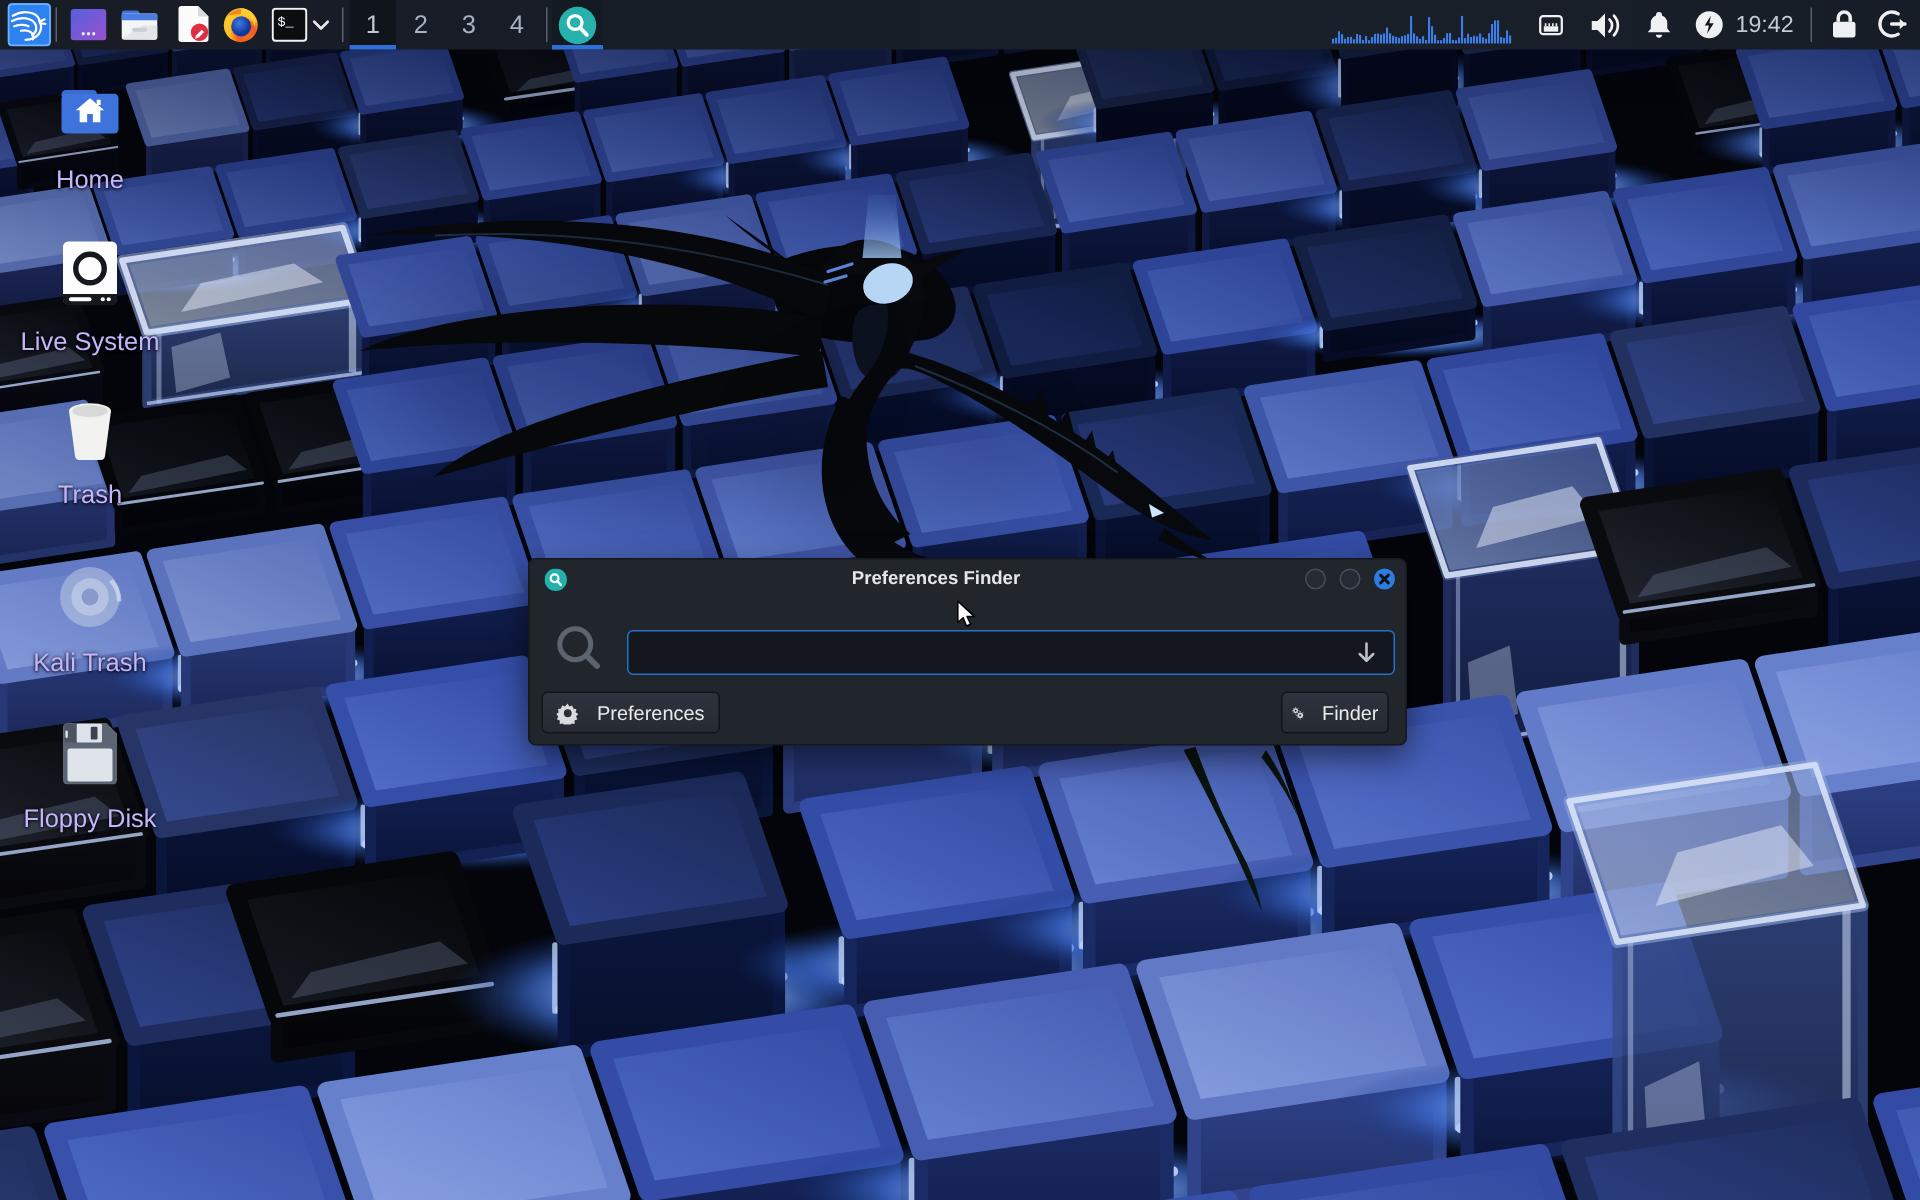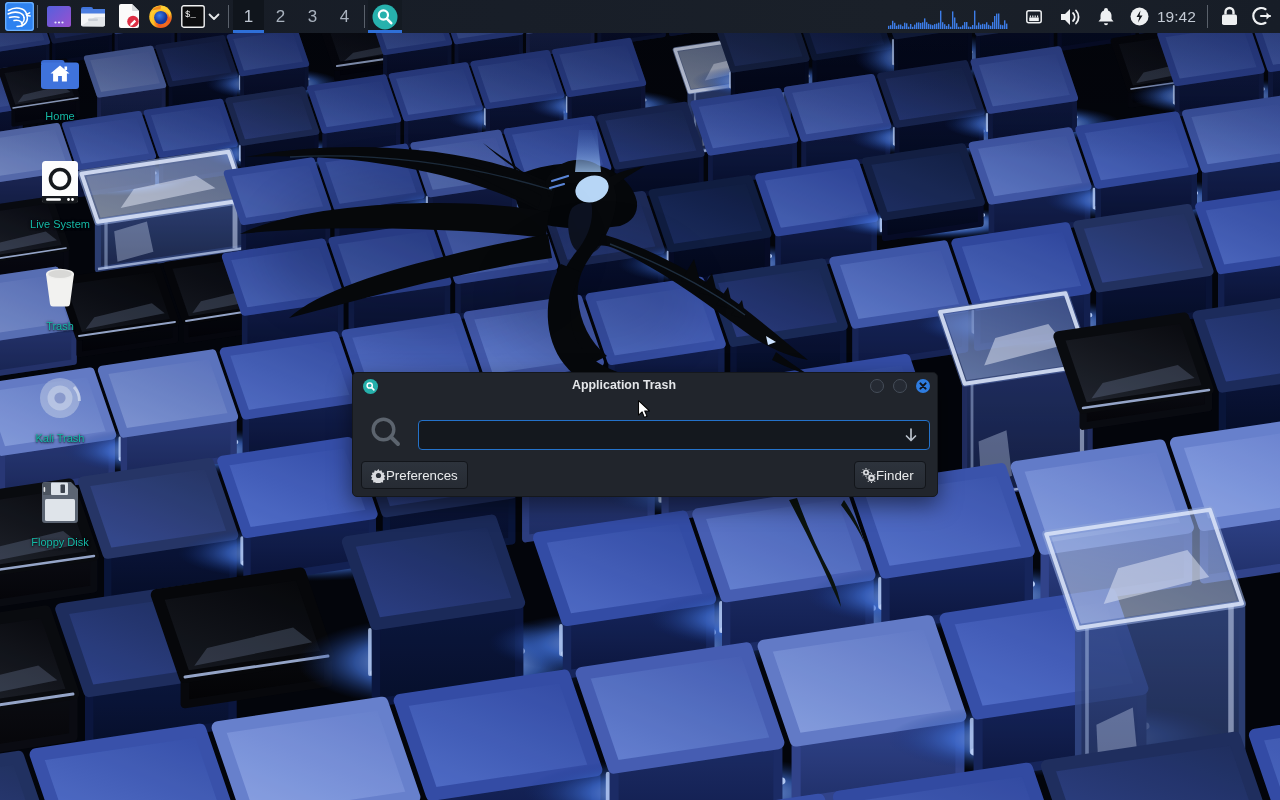--- a/index.html
+++ b/index.html
@@ -1,30 +1,30 @@
 <!DOCTYPE html>
 <html><head><meta charset="utf-8"><style>
 *{margin:0;padding:0;box-sizing:border-box}
 html,body{width:1280px;height:800px;overflow:hidden;background:#03050b;font-family:"Liberation Sans",sans-serif}
 #desk{position:absolute;inset:0;width:1280px;height:800px}
 #panel{position:absolute;left:0;top:0;width:1280px;height:33px;background:linear-gradient(90deg,#171c25 0%,#181e28 40%,#1a2029 70%,#171d27 100%);z-index:20}
 .sep{position:absolute;top:5px;width:1px;height:23px;background:#5a616b}
 .underl{position:absolute;height:3px;background:#2e6fd8;bottom:0}
 #icons{position:absolute;left:0;top:33px;z-index:6}
 .dicon{position:absolute;width:120px;text-align:center}
-.dlabel{color:#14b8a6;font-size:11px;text-shadow:0 1px 2px rgba(0,0,0,.85),0 0 3px rgba(0,0,0,.6);margin-top:3px}
+.dlabel{color:#c4b5fd;font-size:17px;text-shadow:0 1px 2px rgba(0,0,0,.85),0 0 3px rgba(0,0,0,.6);margin-top:3px}
 #dlg{position:absolute;left:352px;top:372px;width:586px;height:125px;background:#21252c;border:1px solid #15181d;border-radius:5px;z-index:10;box-shadow:0 8px 22px rgba(0,0,0,.5)}
 #dlgtitle{position:absolute;top:5px;left:25px;width:492px;text-align:center;font-size:12.4px;font-weight:bold;color:#e4e6e9}
 #dlgico{position:absolute;left:10px;top:6px}
 .winbtn{position:absolute;top:6px;width:14px;height:14px;border-radius:50%;background:#252a33;border:1px solid #454d59;box-sizing:border-box}
 #closebtn{position:absolute;top:6px;width:14px;height:14px;border-radius:50%;background:#2e7ce0}
 #inp{position:absolute;left:65px;top:47px;width:512px;height:30px;background:#14181e;border:1.6px solid #2472ca;border-radius:4px}
 #inptext{position:absolute;left:12px;top:5px;font-size:15px;color:#edeff1;white-space:pre}
 .caret{display:inline-block;width:1.3px;height:16px;background:#fff;vertical-align:-3px}
-.btn{position:absolute;top:88px;height:28px;background:linear-gradient(180deg,#2d333c,#262b33);border:1px solid #12151a;border-radius:4px;color:#e8eaec;font-size:13.3px;display:flex;align-items:center;gap:0;padding:0 9px}
+.btn{position:absolute;top:88px;height:28px;background:linear-gradient(180deg,#2d333c,#262b33);border:1px solid #12151a;border-radius:4px;color:#e8eaec;font-size:13.3px;display:flex;align-items:center;gap:12px;padding:0 9px}
 #cursor{position:absolute;left:637px;top:399px;z-index:30}
 .pnum{position:absolute;top:0;height:33px;line-height:33px;font-size:17px;text-align:center;color:#bfc7d2}
 </style></head>
 <body>
 <div id="desk">
 <svg width="1280" height="800" viewBox="0 0 1280 800" style="position:absolute;top:0;left:0">
       <rect width="1280" height="800" fill="#03050b"></rect>
       <defs>
         <radialGradient id="glowg">
           <stop offset="0%" stop-color="#ffffff"></stop>
@@ -1061,21 +1061,21 @@
 <div class="dlabel" style="margin-top:13px">Floppy Disk</div>
 </div>
 </div>
 
 <div id="dlg">
 <svg id="dlgico" width="15" height="15" viewBox="0 0 15 15">
       <circle cx="7.5" cy="7.5" r="7.5" fill="#26b0ab"></circle>
       <circle cx="6.7" cy="6.5" r="2.6" fill="none" stroke="#fff" stroke-width="1.5"></circle>
       <line x1="8.7" y1="8.6" x2="10.9" y2="10.9" stroke="#fff" stroke-width="1.6" stroke-linecap="round"></line>
     </svg>
-<div id="dlgtitle">Application Trash</div>
+<div id="dlgtitle">Preferences Finder</div>
 <div class="winbtn" style="left:517px"></div>
 <div class="winbtn" style="left:540px"></div>
 <div id="closebtn" style="left:563px"><svg width="14" height="14" viewBox="0 0 14 14">
         <path d="M4.4,4.4 L9.6,9.6 M9.6,4.4 L4.4,9.6" stroke="#10131a" stroke-width="2" stroke-linecap="round"></path>
       </svg></div>
 <svg width="32" height="32" viewBox="0 0 32 32" style="position:absolute;left:17px;top:43px">
       <circle cx="13.5" cy="13.5" r="10.3" fill="none" stroke="#5c646e" stroke-width="3.4"></circle>
       <line x1="21" y1="21" x2="28" y2="28" stroke="#5c646e" stroke-width="3.9" stroke-linecap="round"></line>
     </svg>
 <div id="inp">

